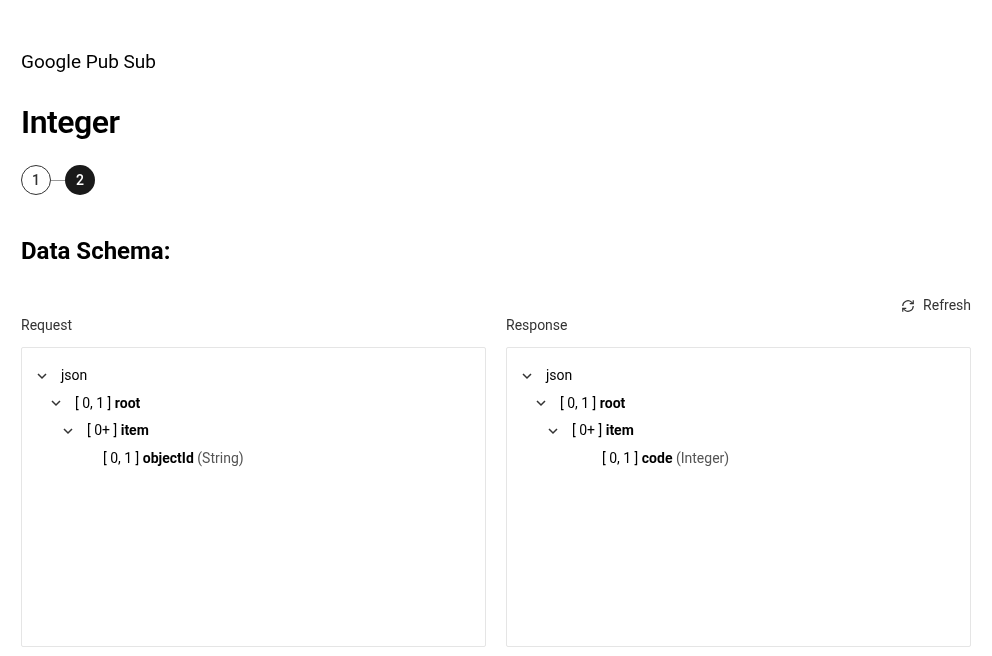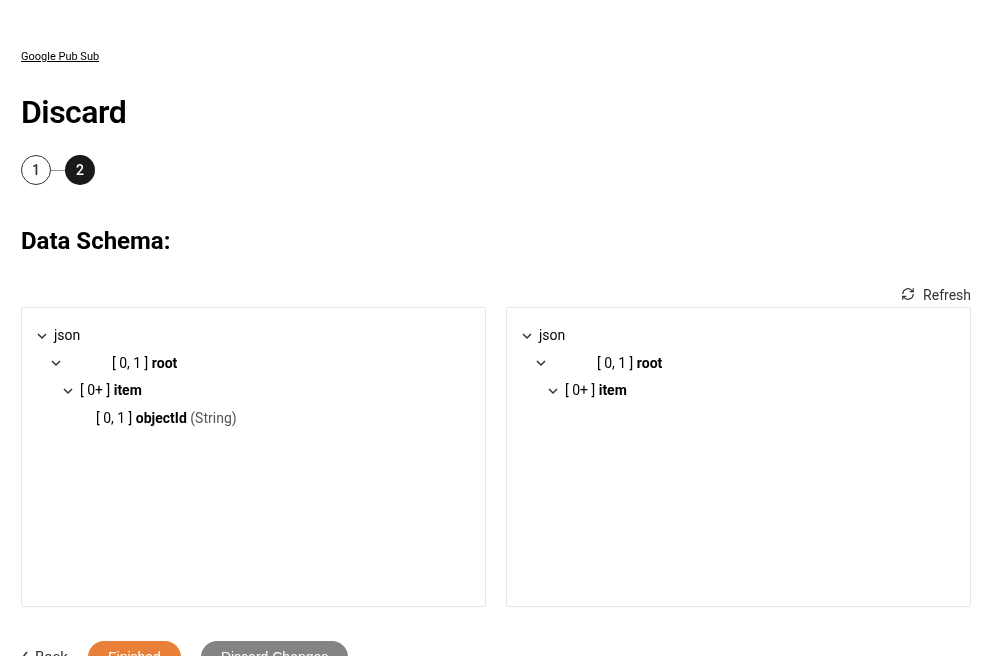--- a/index.html
+++ b/index.html
@@ -4,23 +4,22 @@
   <style>
     * { box-sizing: border-box; margin: 0; padding: 0; }
     body {
       font-family: -apple-system, BlinkMacSystemFont, "Segoe UI", Roboto, "Helvetica Neue", Arial, sans-serif;
       background: #fff;
       color: #000;
       padding: 18px 21px;
       width: 992px;
     }
     .breadcrumb {
-      font-size: 11px;
+      font-size: 19px;
       color: #000;
-      text-decoration: underline;
       display: inline-block;
       margin-bottom: 30px;
       cursor: pointer;
       margin-top: 32px;
     }
     .page-title {
       font-size: 32px;
       font-weight: 600;
       margin-bottom: 24px;
       letter-spacing: -0.5px;
@@ -55,21 +54,21 @@
       background: #999;
     }
     .section-header {
       font-size: 24px;
       font-weight: 700;
       margin-bottom: 32px;
     }
     .refresh-row {
       display: flex;
       justify-content: flex-end;
-      align-items: flex-start;
+      align-items: flex-end;
       gap: 8px;
       margin-bottom: 4px;
       cursor: pointer;
       font-size: 14px;
       color: #333;
     }
     .refresh-icon {
       width: 14px;
       height: 14px;
     }
@@ -109,25 +108,25 @@
       justify-content: center;
       margin-right: 4px;
       flex-shrink: 0;
     }
     .chev svg { width: 10px; height: 10px; }
     .chev-spacer {
       width: 20px;
       flex-shrink: 0;
       display: inline-block;
     }
-    .indent-1 { padding-left: 14px; gap: 44px; }
+    .indent-1 { padding-left: 14px; }
     .indent-2 { padding-left: 26px; align-items: center; }
     .indent-3 { padding-left: 42px; }
     .indent-4 { padding-left: 56px; }
-    .card-text { white-space: nowrap; }
+    .card-text { white-space: nowrap; margin-left: 7px; }
     .type-text { color: #555; }
     .footer {
       margin-top: 34px;
       display: flex;
       align-items: center;
       gap: 20px;
     }
     .back-btn {
       display: flex;
       align-items: center;
@@ -154,21 +153,21 @@
     .btn-primary { background: #e98039; }
     .btn-secondary { background: #848484; }
   </style>
 </head>
 <body>
 
 
 
 <a class="breadcrumb">Google Pub Sub</a>
 
-<h1 class="page-title">Discard</h1>
+<h1 class="page-title">Integer</h1>
 
 <div class="stepper">
   <div class="step-circle step-inactive">1</div>
   <div class="step-connector"></div>
   <div class="step-circle step-active">2</div>
 </div>
 
 <h2 class="section-header">Data Schema:</h2>
 
 <div class="refresh-row">
@@ -179,20 +178,21 @@
         <path d="M3 22v-6h6"></path>
         <path d="M21 12a9 9 0 0 1-15 6.7L3 16"></path>
       </svg>
   </span>
   <span>Refresh</span>
 </div>
 
 <div class="columns">
 
   <div class="column">
+    <div class="col-label">Request</div>
     <div class="tree-box">
 
       <div class="tree-row">
         <span class="chev">
           <svg viewBox="0 0 10 10">
               <path d="M1 3 L5 7 L9 3" fill="none" stroke="#333" stroke-width="1.5"></path>
             </svg>
         </span>
         <span class="card-text">json</span>
       </div>
@@ -223,20 +223,21 @@
         <span class="chev-spacer"></span>
         <span class="card-text">
           <span>[ 0, 1 ]</span> <b>objectId</b> <span class="type-text">(String)</span>
         </span>
       </div>
 
     </div>
   </div>
 
   <div class="column">
+    <div class="col-label">Response</div>
     <div class="tree-box">
 
       <div class="tree-row">
         <span class="chev">
           <svg viewBox="0 0 10 10">
               <path d="M1 3 L5 7 L9 3" fill="none" stroke="#333" stroke-width="1.5"></path>
             </svg>
         </span>
         <span class="card-text">json</span>
       </div>
@@ -259,20 +260,26 @@
             </svg>
         </span>
         <span class="card-text">
           <span>[ 0+ ]</span> <b>item</b>
         </span>
       </div>
 
 
 
 
+      <div class="tree-row indent-4">
+        <span class="chev-spacer"></span>
+        <span class="card-text">
+          <span>[ 0, 1 ]</span> <b>code</b> <span class="type-text">(Integer)</span>
+        </span>
+      </div>
 
     </div>
   </div>
 </div>
 
 <div class="footer">
   <div class="back-btn">
     <span class="back-chev">
       <svg viewBox="0 0 8 12">
           <path d="M6 1 L2 6 L6 11" fill="none" stroke="#333" stroke-width="1.5"></path>

